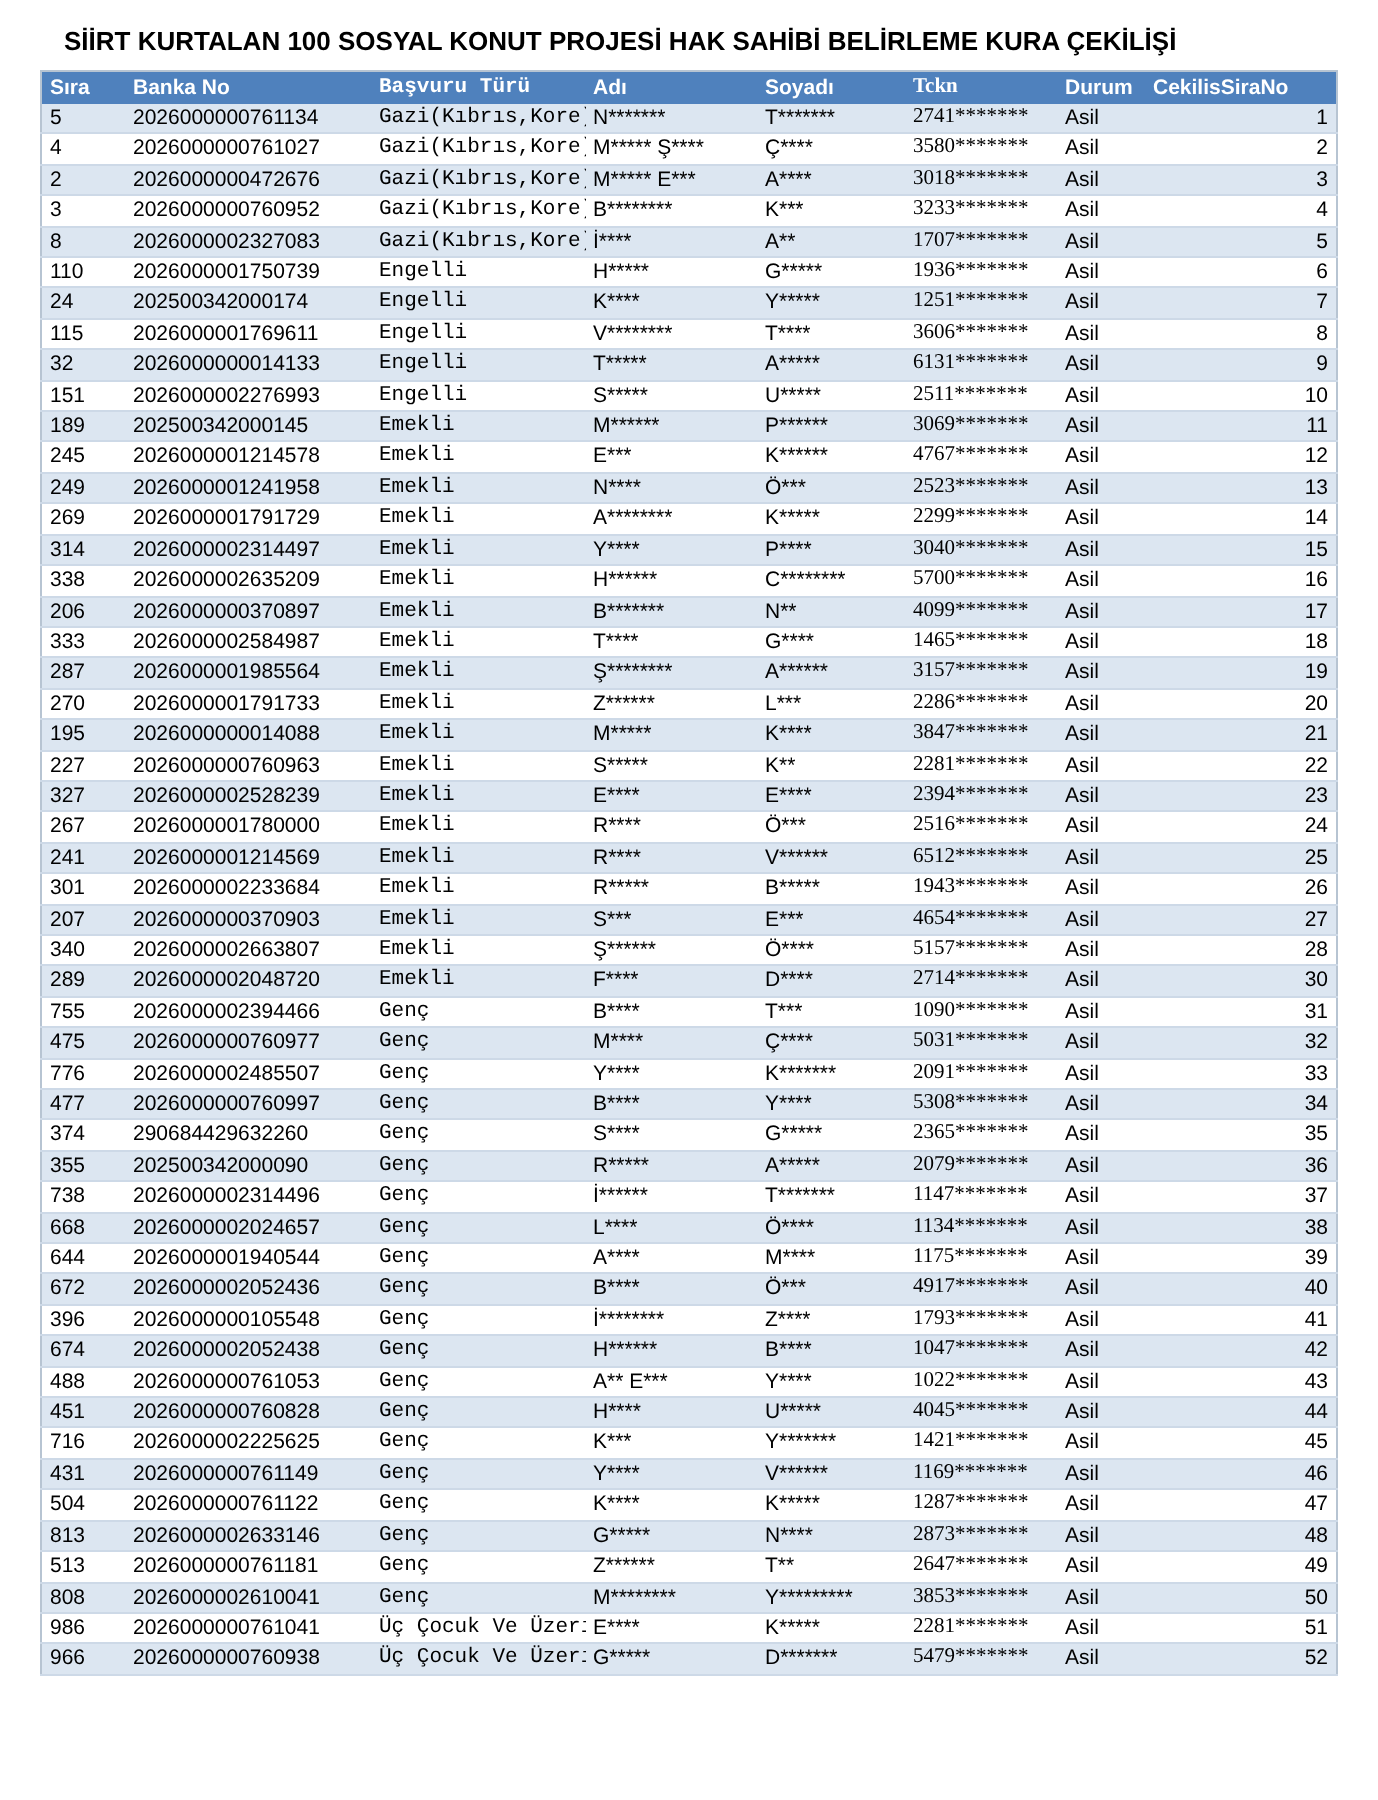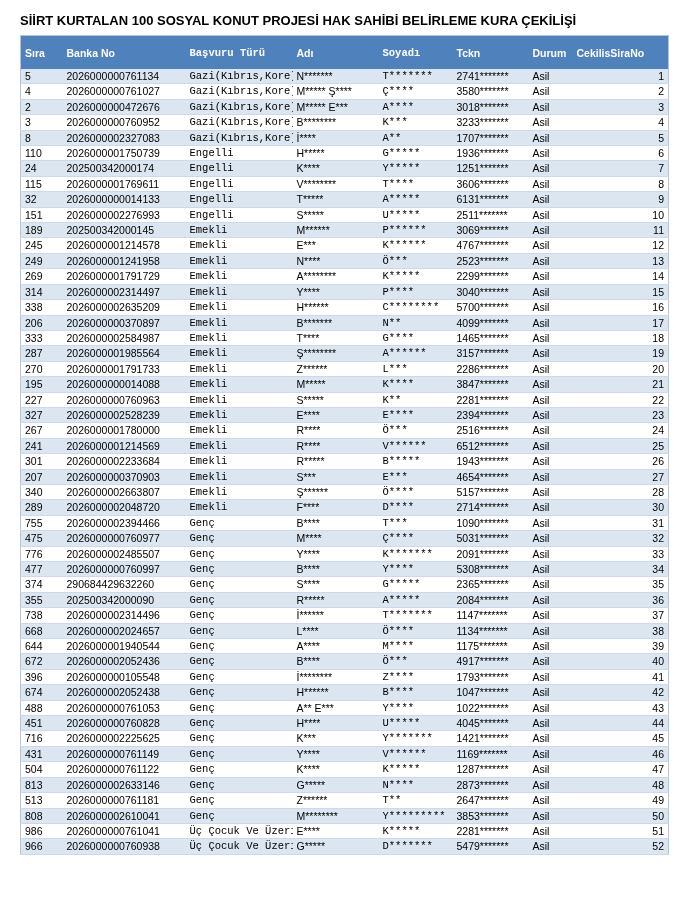--- a/index.html
+++ b/index.html
@@ -15,37 +15,37 @@
     position: relative;
     width: 689px;
     height: 900px;
     box-sizing: border-box;
     padding: 13px 20px 0 20px;
     overflow: hidden;
   }
   .doc-title {
     font-size: 13px;
     font-weight: bold;
-    margin: 0 0 7px 0;
+    margin: 0 0 7px 12px;
     white-space: nowrap;
   }
   table.results {
     border-collapse: collapse;
     table-layout: fixed;
     width: 648px;
     font-size: 10.5px;
     border: 1px solid #b7c4d2;
   }
   table.results th {
     background: #4F81BD;
     color: #ffffff;
     font-weight: bold;
     text-align: left;
     padding: 0 4px;
-    height: 33px;
+    height: 16px;
     line-height: 16px;
     white-space: nowrap;
     overflow: hidden;
   }
   table.results td {
     padding: 0 4px;
     height: 14.4px;
     line-height: 14.4px;
     border-bottom: 1px solid #cdd9e7;
     white-space: nowrap;
@@ -53,22 +53,22 @@
     background: #ffffff;
   }
   table.results tbody tr:nth-child(odd) td {
     background: #DCE6F1;
   }
   
   .col0 { width: 42px; }
   .col1 { width: 123px; }
   .col2 { width: 107px; font-family: Liberation Mono, monospace; }
   .col3 { width: 86px; }
-  .col4 { width: 74px; font-family: Liberation Mono, monospace; }
-  .col5 { width: 76px; }
+  .col4 { width: 74px; }
+  .col5 { width: 76px; font-family: Liberation Serif, serif; }
   .col6 { width: 44px; }
   .col7 { width: 96px; text-align: right; }
 </style>
 </head>
 <body>
 
 <div class="page">
   <h1 class="doc-title">SİİRT KURTALAN 100 SOSYAL KONUT PROJESİ HAK SAHİBİ BELİRLEME KURA ÇEKİLİŞİ</h1>
 
   <table class="results">
@@ -434,21 +434,21 @@
           <td class="col5">2365*******</td>
           <td class="col6">Asil</td>
           <td class="col7">35</td>
         </tr>
         <tr>
           <td class="col0">355</td>
           <td class="col1">202500342000090</td>
           <td class="col2">Genç</td>
           <td class="col3">R*****</td>
           <td class="col4">A*****</td>
-          <td class="col5">2084*******</td>
+          <td class="col5">2079*******</td>
           <td class="col6">Asil</td>
           <td class="col7">36</td>
         </tr>
         <tr>
           <td class="col0">738</td>
           <td class="col1">2026000002314496</td>
           <td class="col2">Genç</td>
           <td class="col3">İ******</td>
           <td class="col4">T*******</td>
           <td class="col5">1147*******</td>

